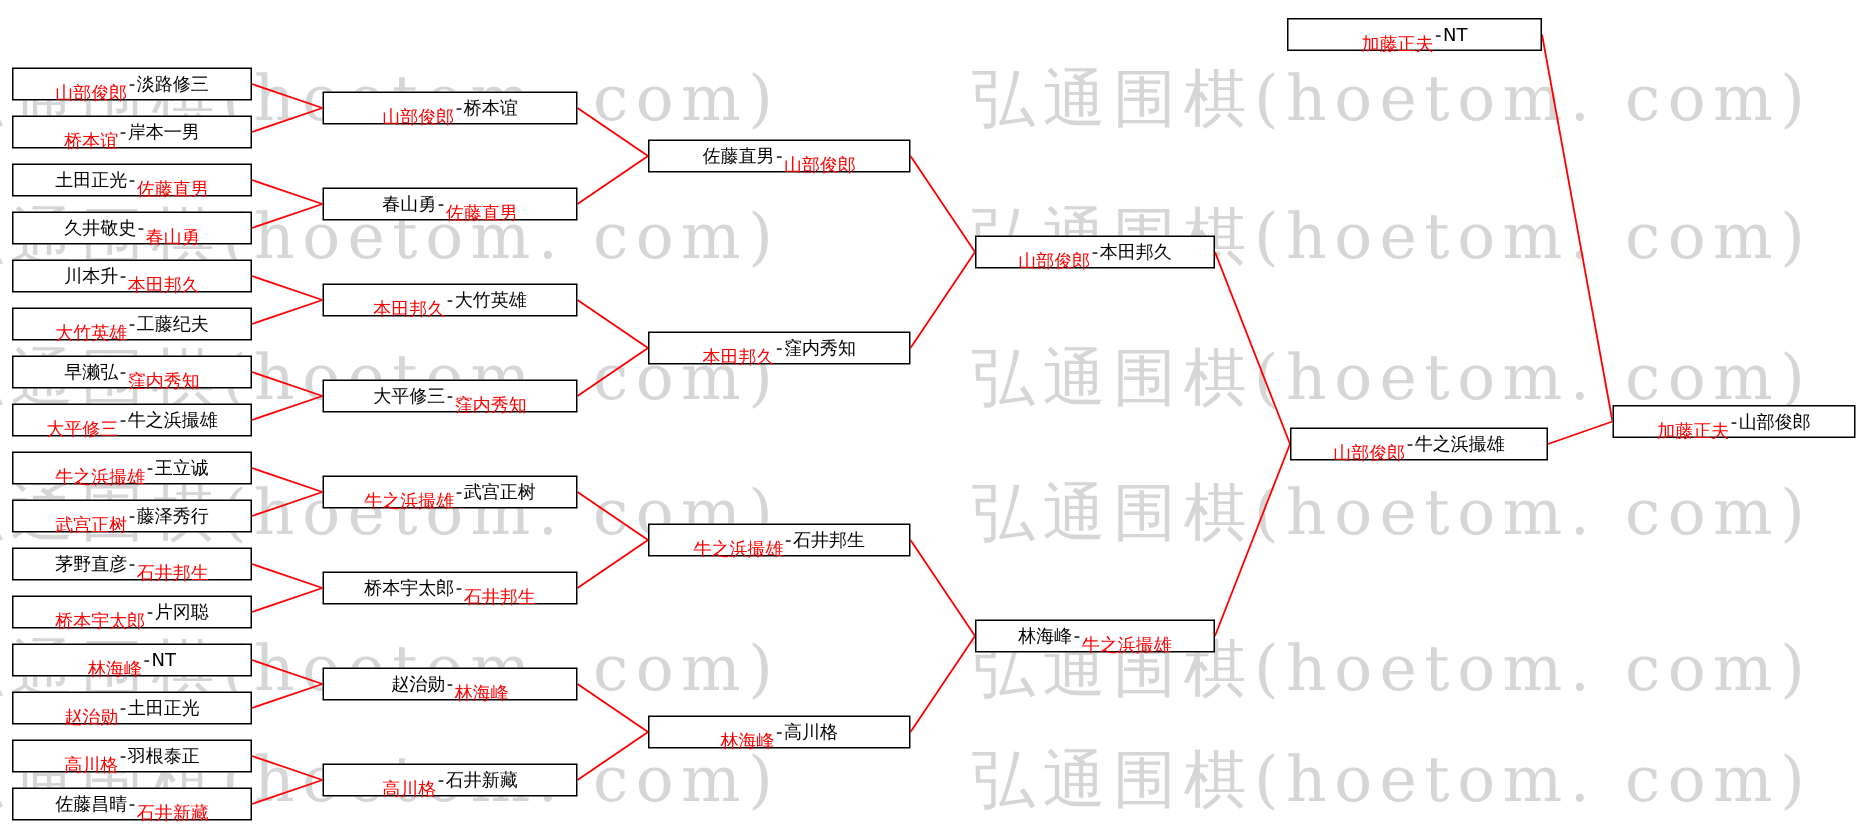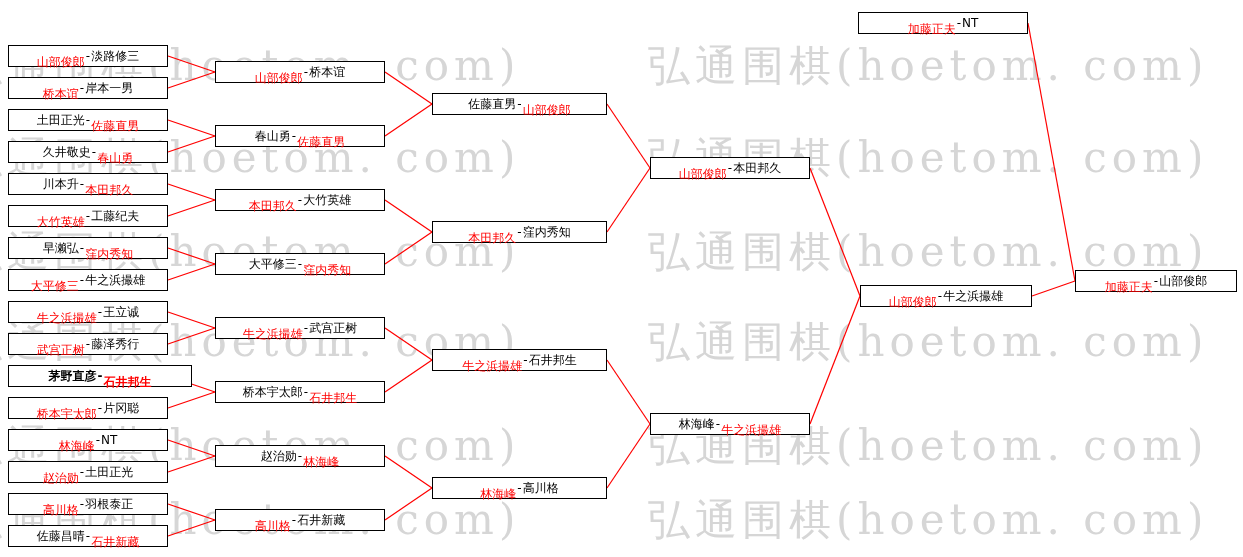--- a/index.html
+++ b/index.html
@@ -122,21 +122,21 @@
       <div class="match" style="left: 8px; top: 301px; width: 160px;">
         <span class="win">牛之浜撮雄</span>
         <span class="dash">-</span>
         <span class="lose">王立诚</span>
       </div>
       <div class="match" style="left: 8px; top: 333px; width: 160px;">
         <span class="win">武宫正树</span>
         <span class="dash">-</span>
         <span class="lose">藤泽秀行</span>
       </div>
-      <div class="match" style="left: 8px; top: 365px; width: 184px; font-weight: bold;">
+      <div class="match" style="left: 8px; top: 365px; width: 160px;">
         <span class="lose">茅野直彦</span>
         <span class="dash">-</span>
         <span class="win">石井邦生</span>
       </div>
       <div class="match" style="left: 8px; top: 397px; width: 160px;">
         <span class="win">桥本宇太郎</span>
         <span class="dash">-</span>
         <span class="lose">片冈聪</span>
       </div>
       <div class="match" style="left: 8px; top: 429px; width: 160px;">

